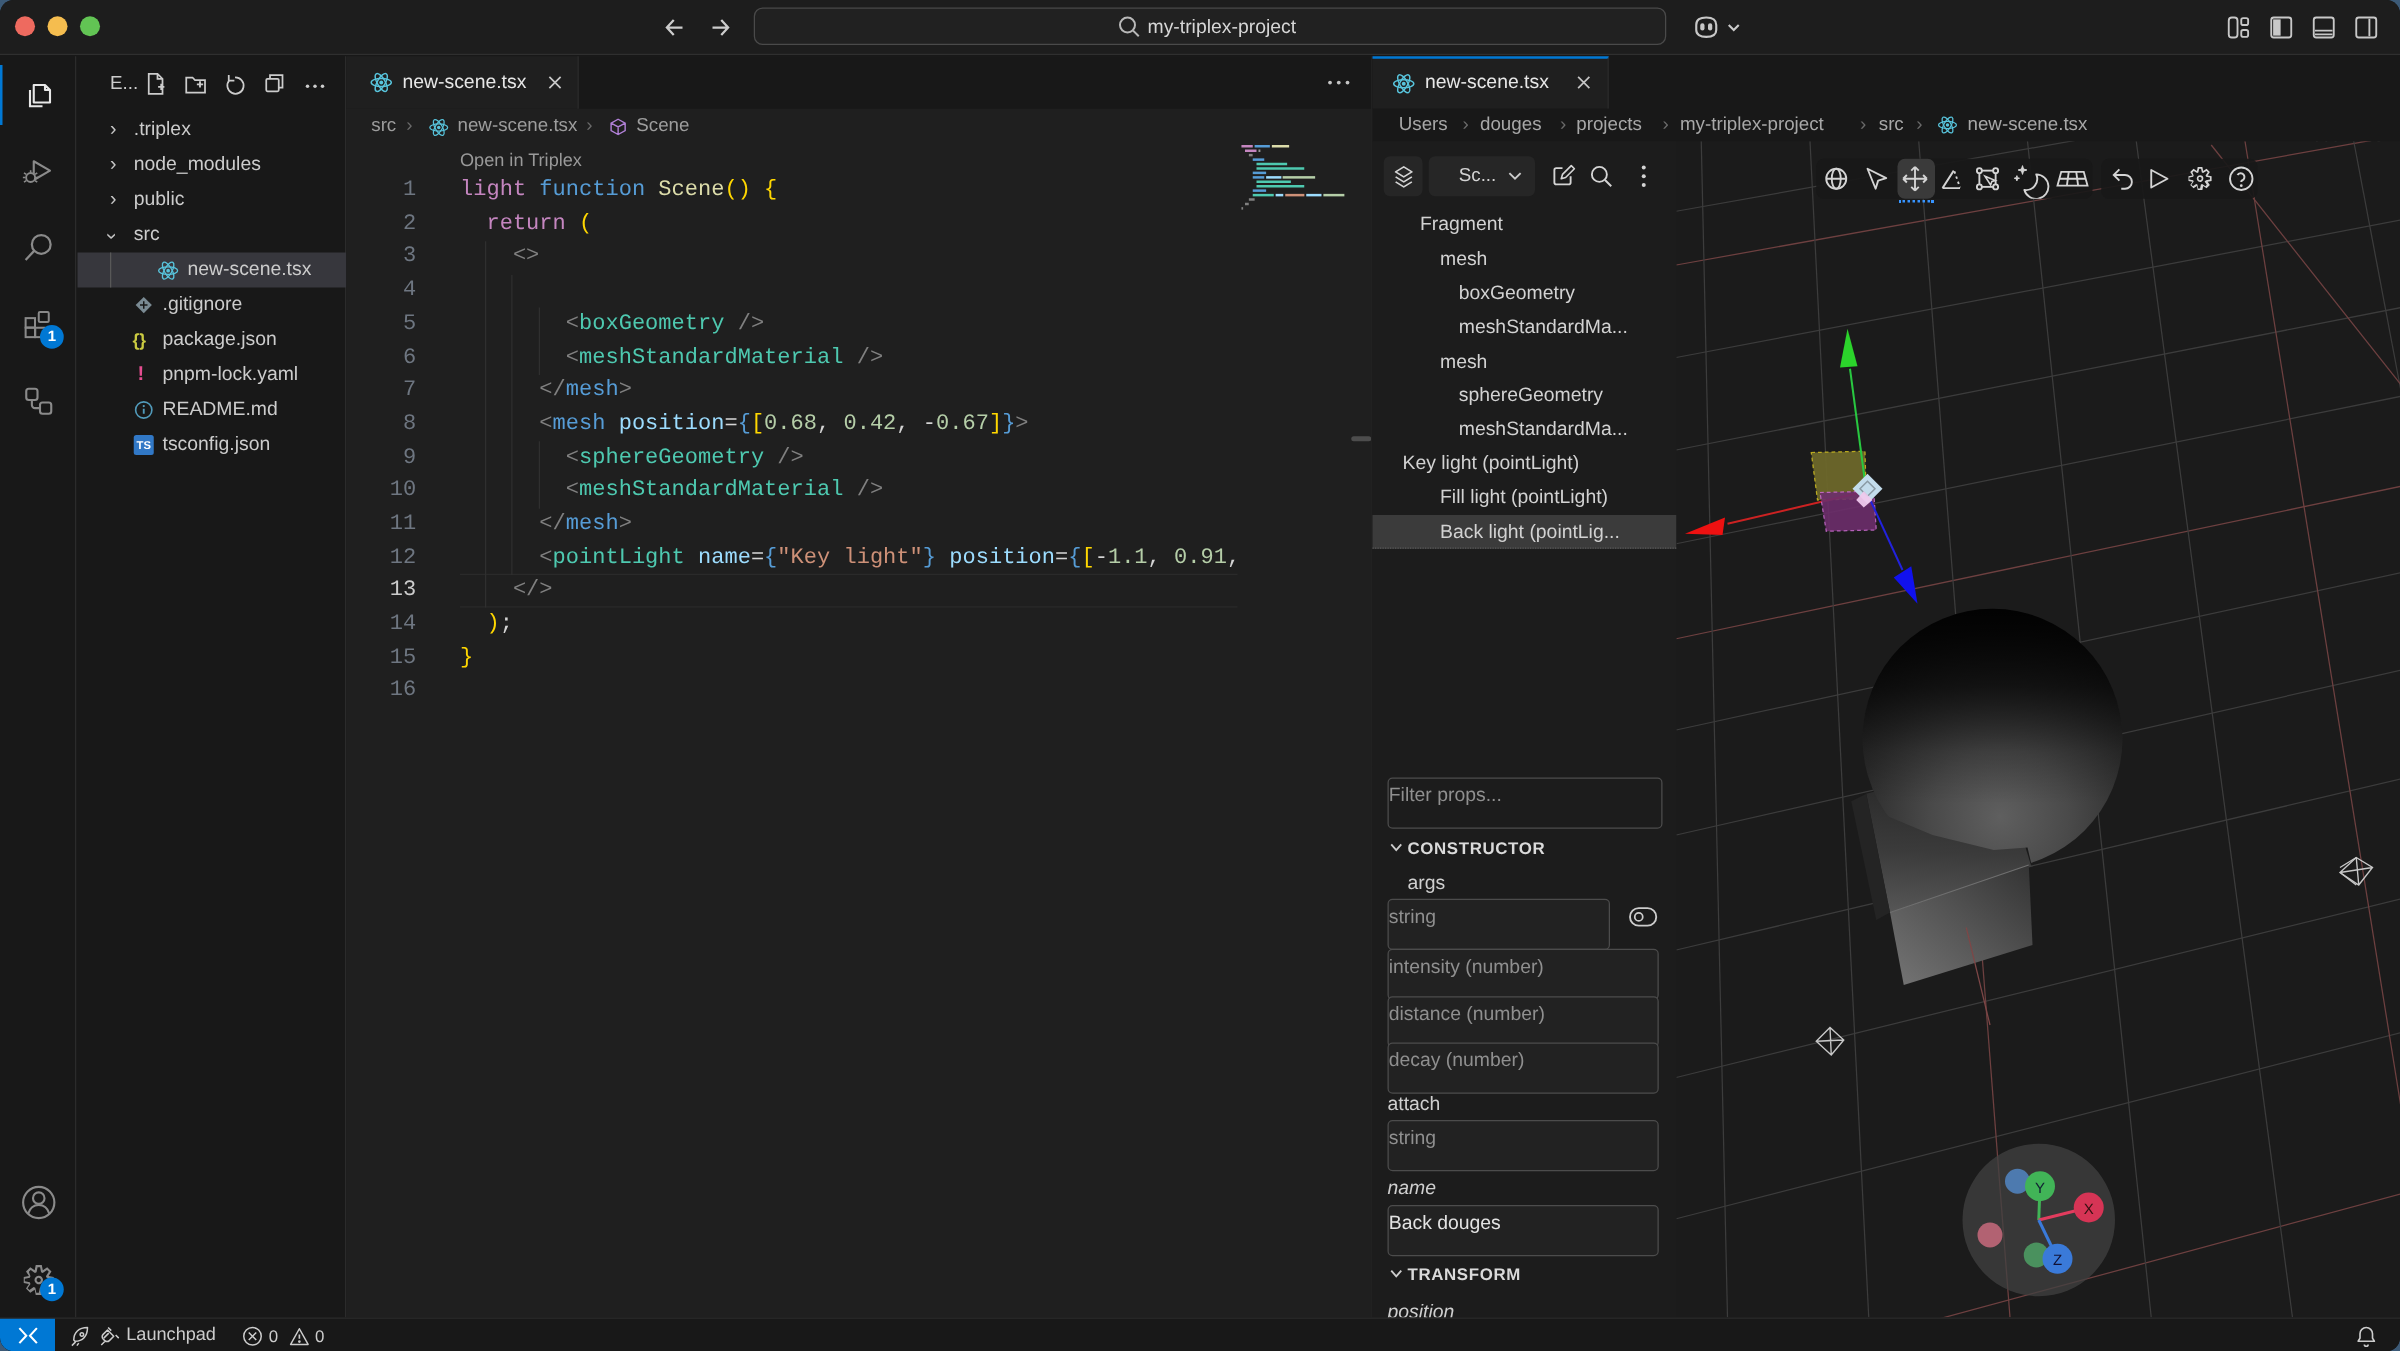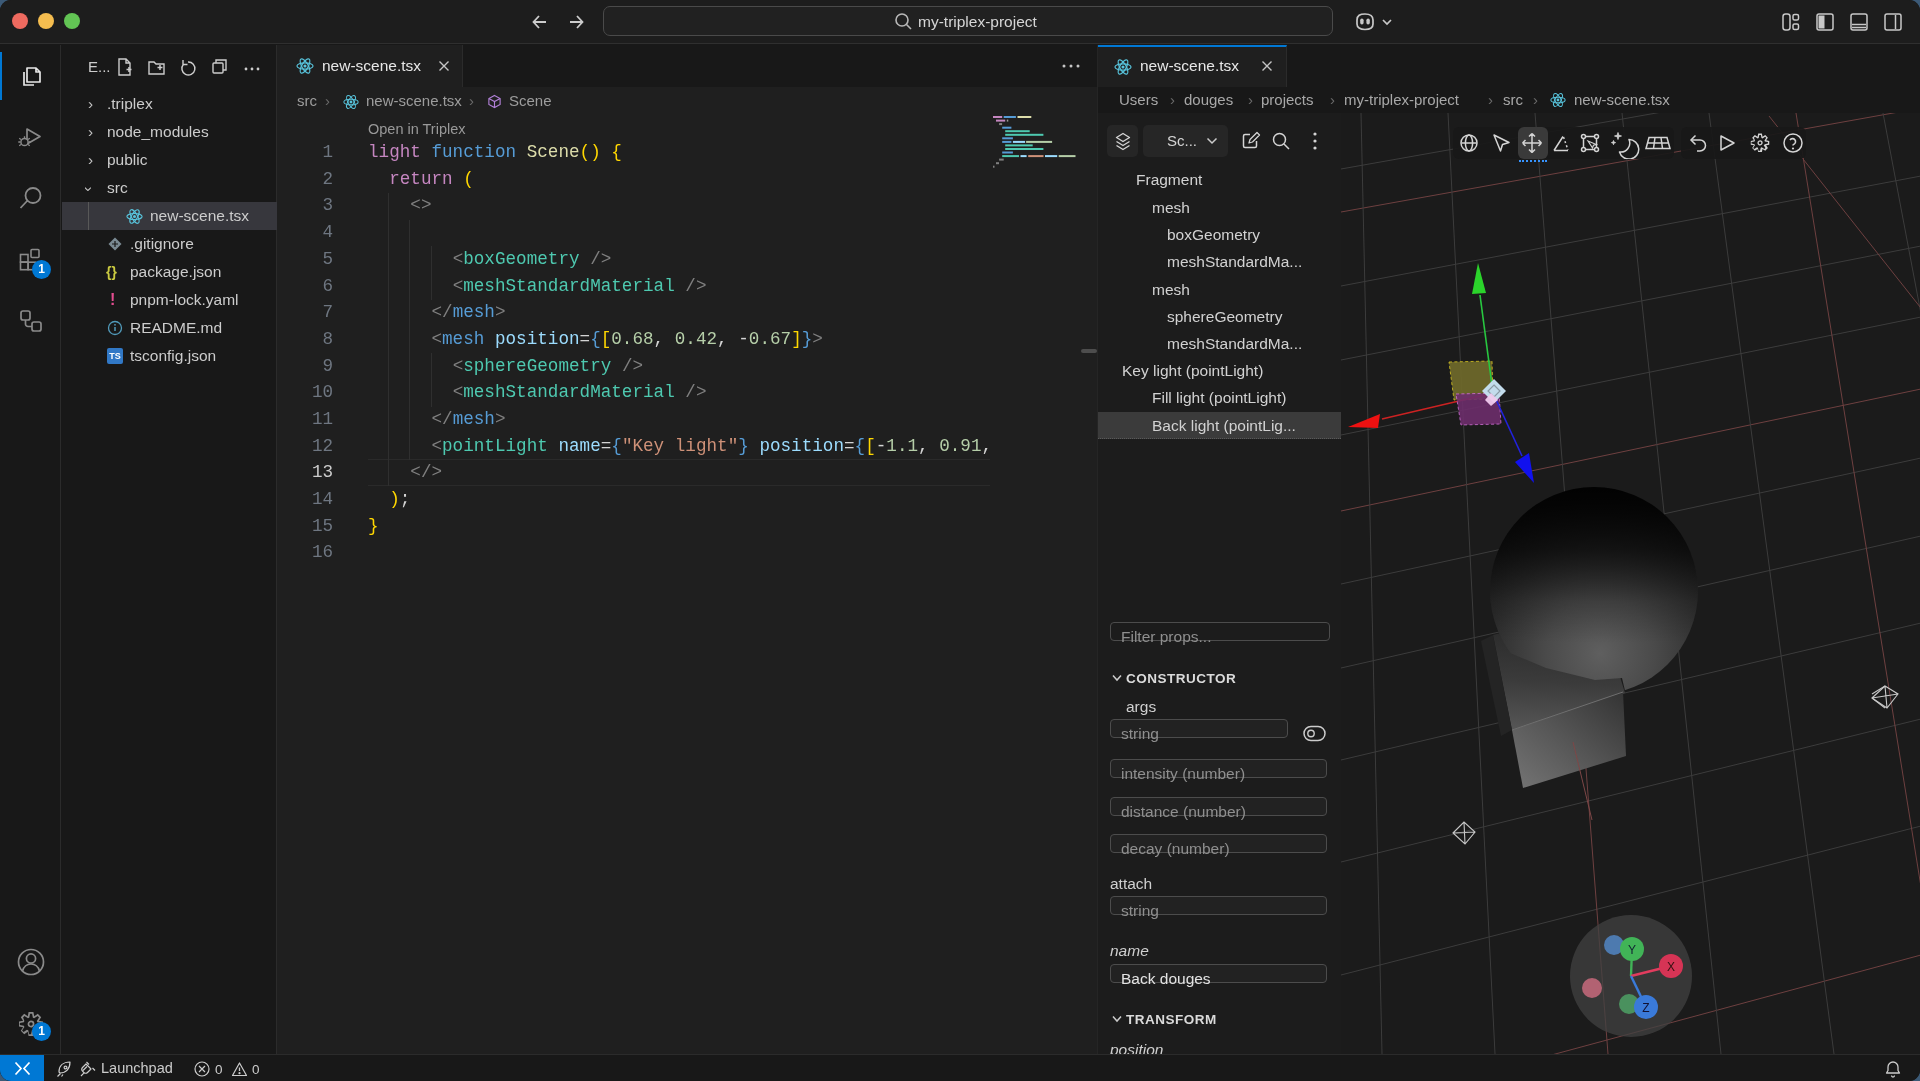--- a/index.html
+++ b/index.html
@@ -33,21 +33,21 @@
   .cmp { color:#4ec9b0; } .attr { color:#9cdcfe; } .pun { color:#808080; } .gold { color:#ffd700; }
   .num { color:#b5cea8; } .str { color:#ce9178; } .wh { color:#d4d4d4; }
   
   #group2 { position:absolute; left:1097px; top:45px; width:823px; height:1009px; background:#181818; border-left:1px solid #252525; }
   #g2tab { position:absolute; left:0; top:0; width:189px; height:42px; background:#1f1f1f; border-top:2px solid #0078d4; border-right:1px solid #2b2b2b; }
   #g2crumbs { position:absolute; left:0; top:42px; width:823px; height:26px; line-height:26px; font-size:15px; color:#a8a8a8; white-space:nowrap; background:#181818; }
   #triplex { position:absolute; left:0; top:68px; width:823px; height:941px; background:#1c1c1c; }
   #treepanel { position:absolute; left:0; top:0; width:243px; height:500px; background:#1c1c1c; }
   .srow { position:absolute; left:0; width:243px; height:27px; line-height:27px; color:#d2d2d2; font-size:15.5px; white-space:nowrap; overflow:hidden; }
   #props { position:absolute; left:0; top:500px; width:243px; height:441px; background:#1c1c1c; font-size:15.5px; color:#cfcfcf; }
-  .pinput { position:absolute; left:12px; height:19px; line-height:27px; background:#222222; border:1px solid #4c4c4c; border-radius:4px; color:#8f8f8f; padding-left:10px; font-size:15.5px; }
+  .pinput { position:absolute; left:12px; height:41px; line-height:27px; background:#222222; border:1px solid #4c4c4c; border-radius:4px; color:#8f8f8f; font-size:15.5px; }
   .plabel { position:absolute; left:12px; color:#cfcfcf; font-size:15.5px; }
   .phead { position:absolute; left:28px; color:#dadada; font-size:13.5px; font-weight:bold; letter-spacing:0.5px; }
   
   .tbtn { position:absolute; background:#262626; border-radius:5px; }
 </style>
 </head>
 <body>
 <div id="win">
 
   <div id="titlebar">

